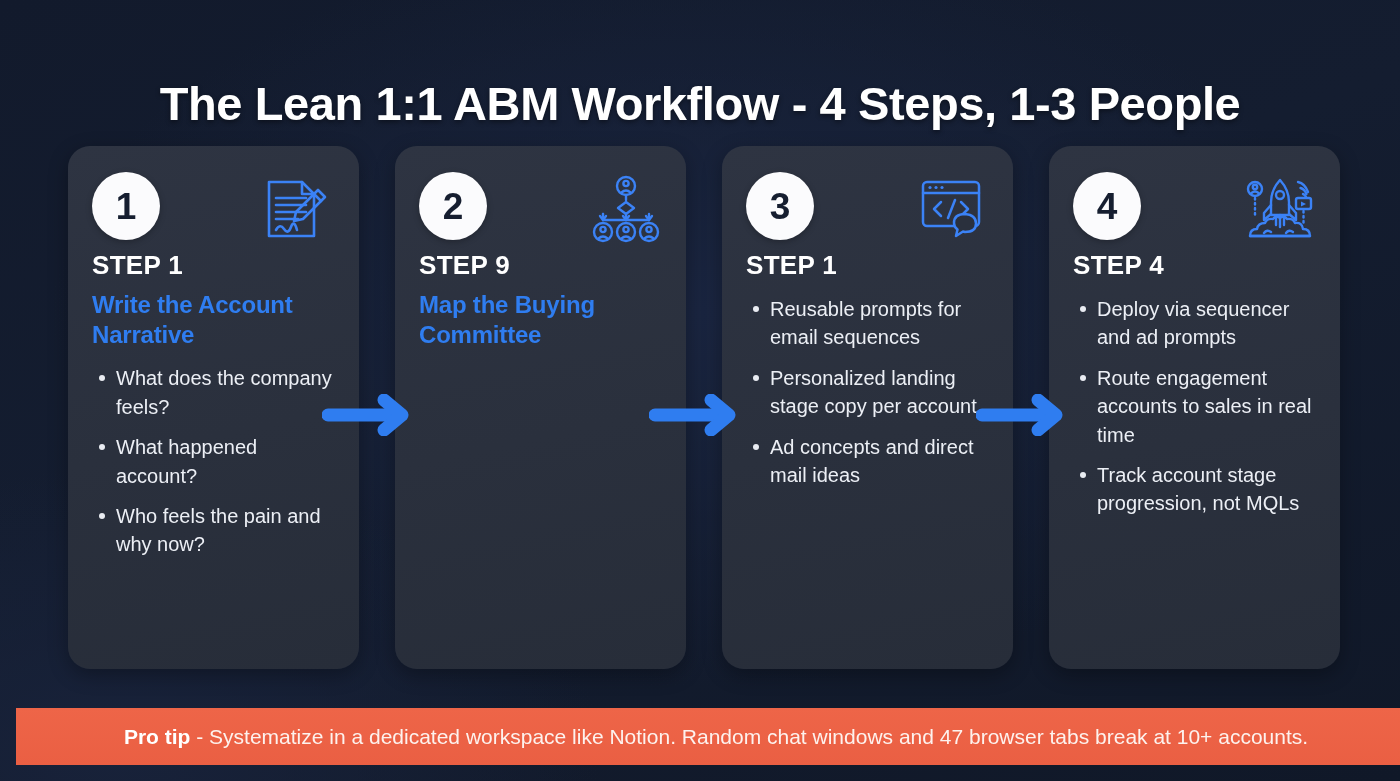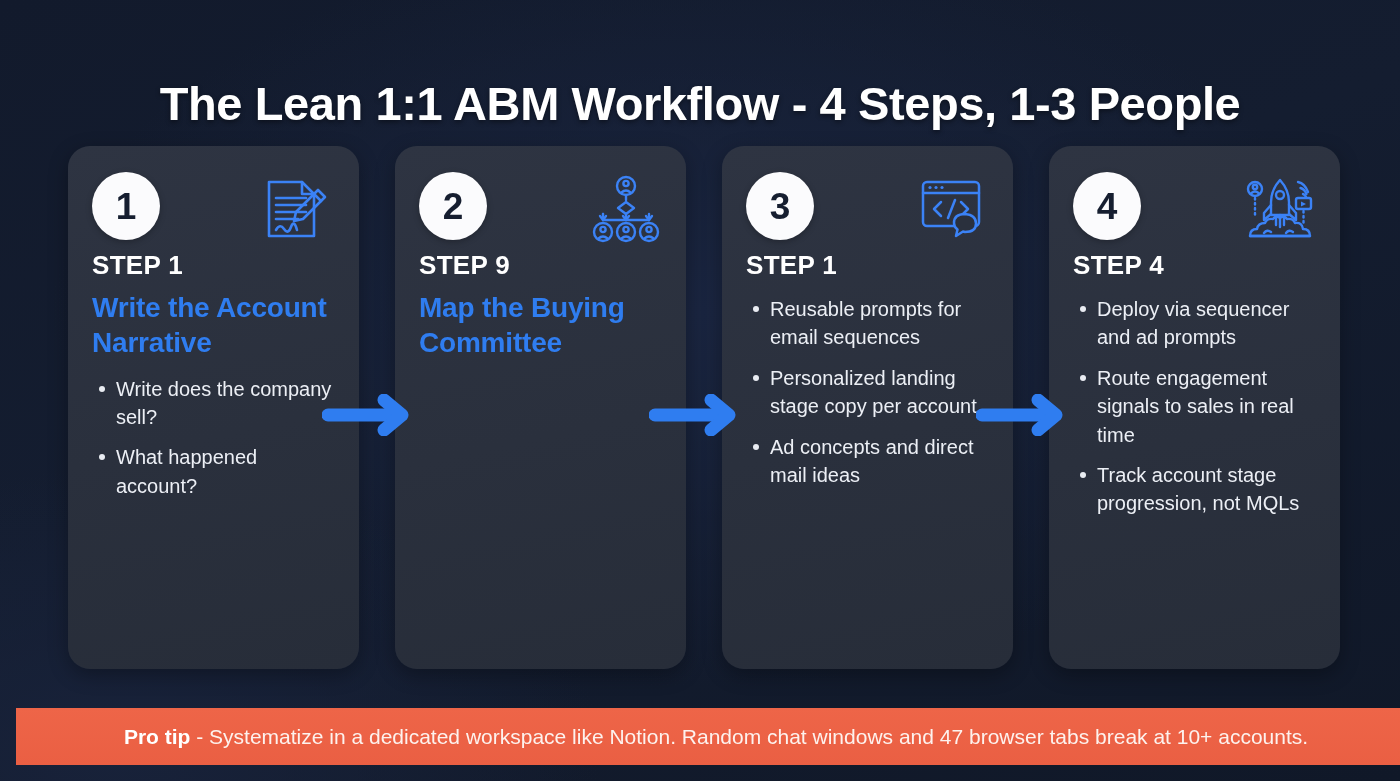--- a/index.html
+++ b/index.html
@@ -90,21 +90,21 @@
 
   .step-label {
     margin-top: 4px;
     font-size: 26px;
     font-weight: bold;
     color: #ffffff;
     letter-spacing: 0.3px;
   }
   .step-title {
     margin-top: 9px;
-    font-size: 28px;
+    font-size: 24px;
     font-weight: bold;
     color: #2f7df0;
     line-height: 1.26;
     letter-spacing: -0.2px;
   }
   .bullets {
     margin: 14px 0 0 0;
     padding: 0 0 0 24px;
     list-style: none;
   }
@@ -183,22 +183,23 @@
               <path d="M15 45 h22"></path>
             <path d="M15 56 q4 -7 8 -1 t7 -2 t6 3"></path>
             <path d="M57 16 l7 7 -22 22 -9 2 2 -9 Z"></path>
             <path d="M53 20 l7 7"></path>
           </svg>
         </div>
       </div>
       <div class="step-label">STEP 1</div>
       <div class="step-title">Write the Account Narrative</div>
       <ul class="bullets">
-        <li>Write does the company sell?</li>
+        <li>What does the company feels?</li>
         <li>What happened account?</li>
+        <li>Who feels the pain and why now?</li>
       </ul>
     </div>
 
     <div class="card">
       <div class="card-top">
         <div class="badge">2</div>
         <div class="card-icon">
           <svg viewBox="0 0 76 70" fill="none" stroke="#3b82f6" stroke-width="2.4" stroke-linecap="round" stroke-linejoin="round">
             <circle cx="38" cy="12" r="9"></circle>
             <circle cx="38" cy="9.5" r="2.6"></circle>
@@ -285,21 +286,21 @@
             <path d="M8 62 q0 -7 7 -7 1 -6 8 -6 2 -5 8 -4 3 -4 7 -1 4 -3 7 1 6 -1 8 4 7 -1 8 6 7 0 7 7 Z"></path>
             <path d="M8 62 h60"></path>
             <path d="M22 59 q3 -4 7 -1"></path>
             <path d="M44 59 q3 -4 7 -1"></path>
           </svg>
         </div>
       </div>
       <div class="step-label">STEP 4</div>
       <ul class="bullets">
         <li>Deploy via sequencer and ad prompts</li>
-        <li>Route engagement signals to sales in real time</li>
+        <li>Route engagement accounts to sales in real time</li>
         <li>Track account stage progression, not MQLs</li>
       </ul>
     </div>
 
   </div>
 
   <div class="arrow arrow-1">
     <svg viewBox="0 0 90 42" fill="none" stroke="#2f7df0" stroke-width="13" stroke-linecap="round" stroke-linejoin="round">
       <path d="M6 21 H66"></path>
       <path d="M62 6 L80 21 L62 36"></path>

